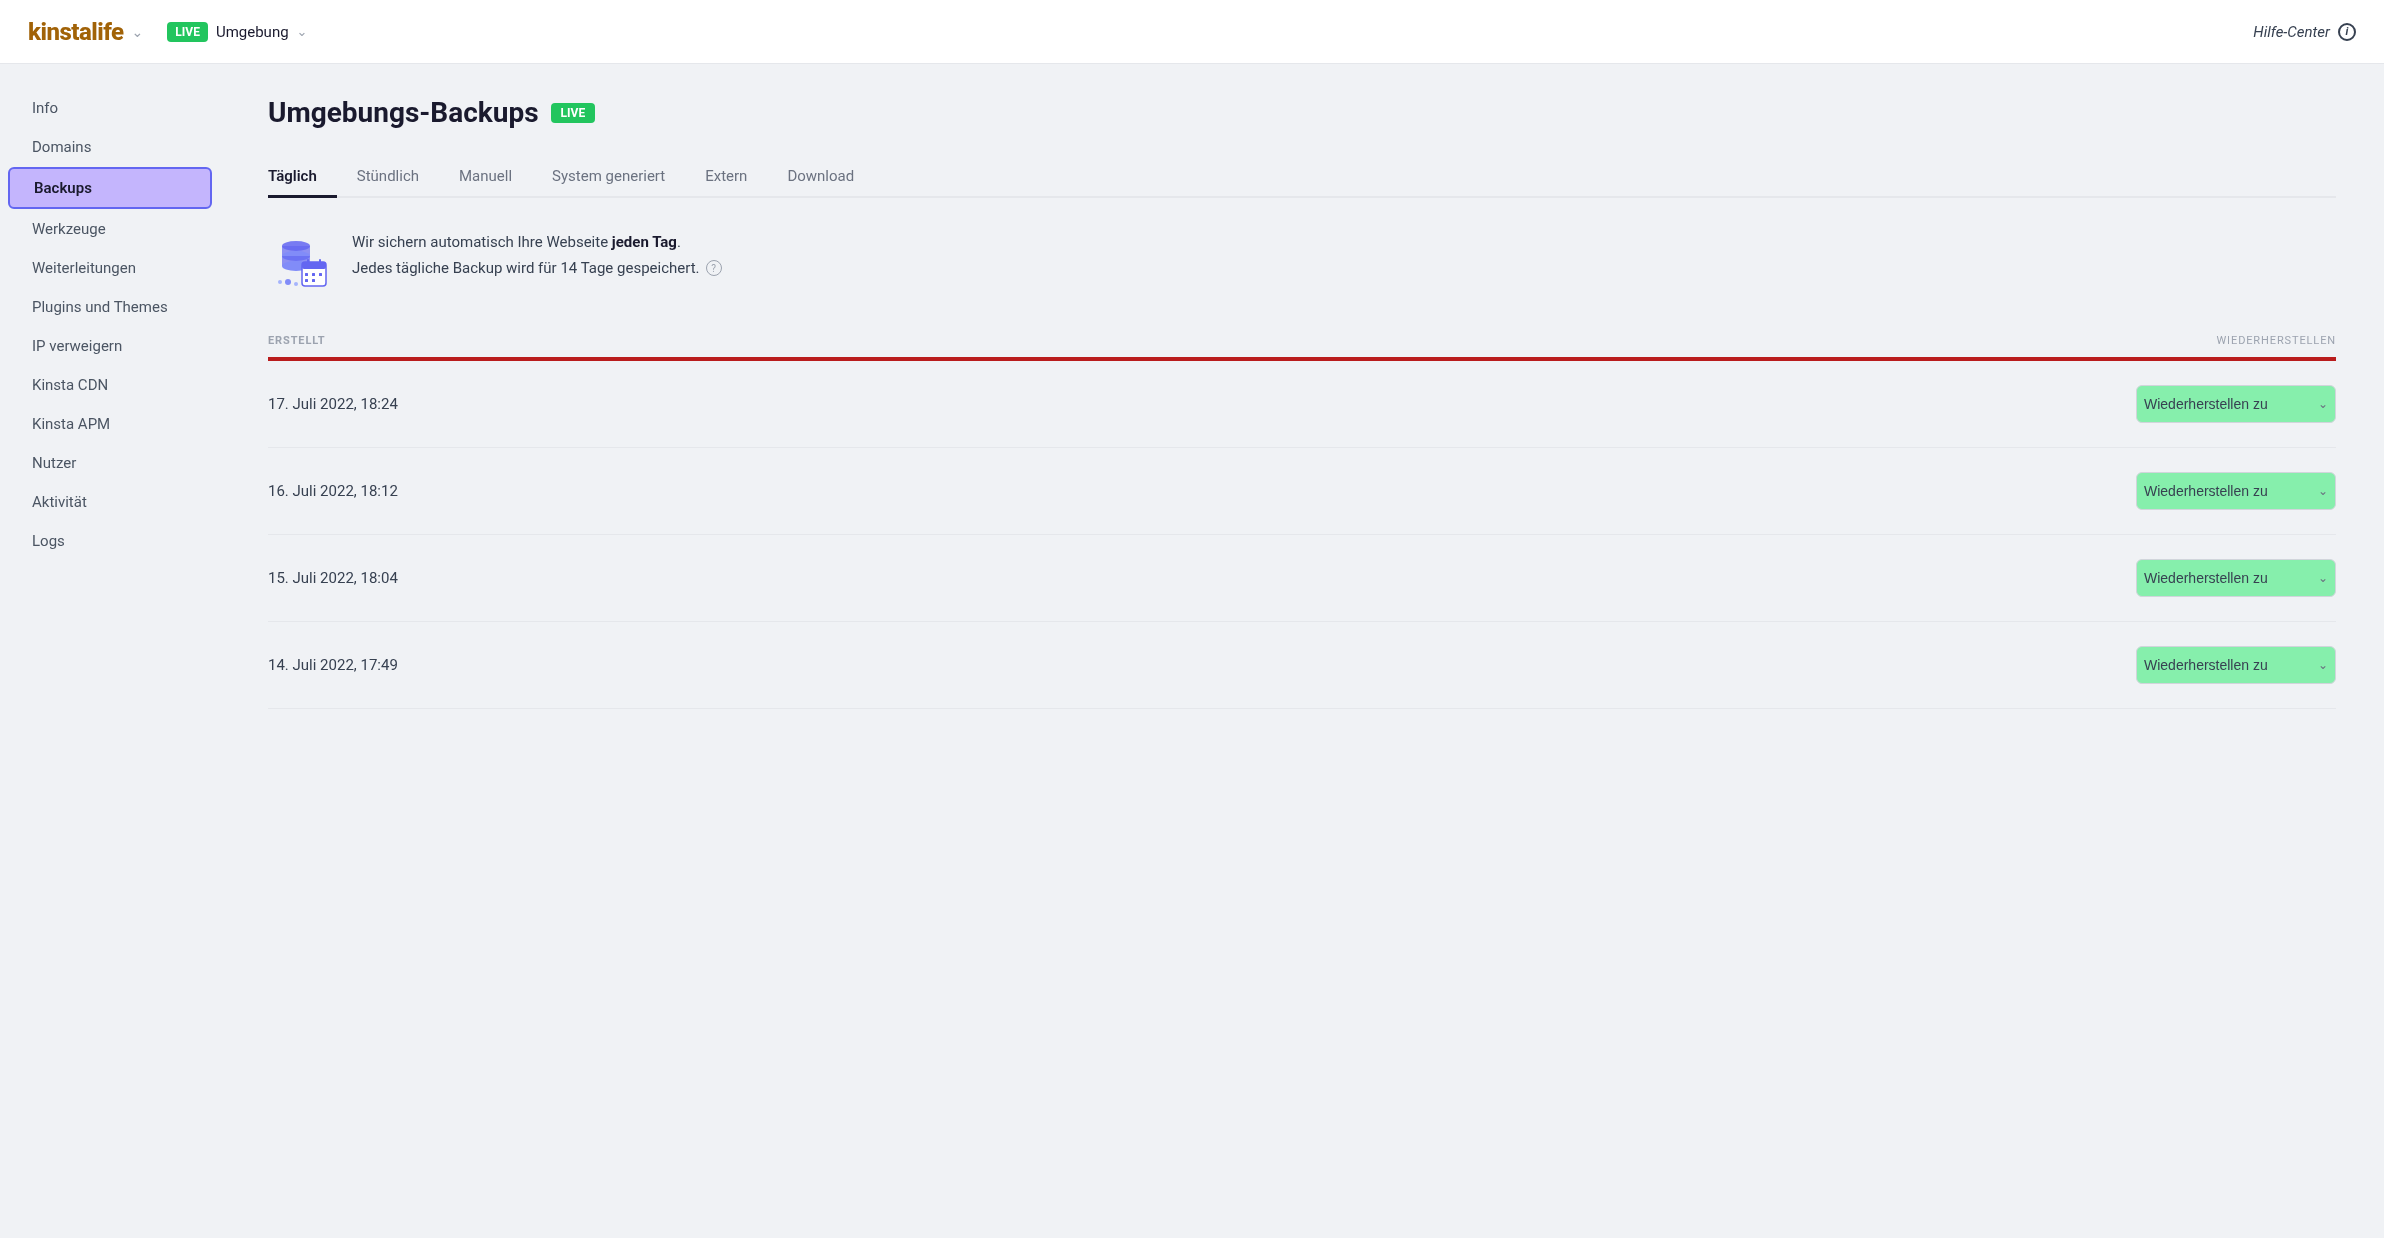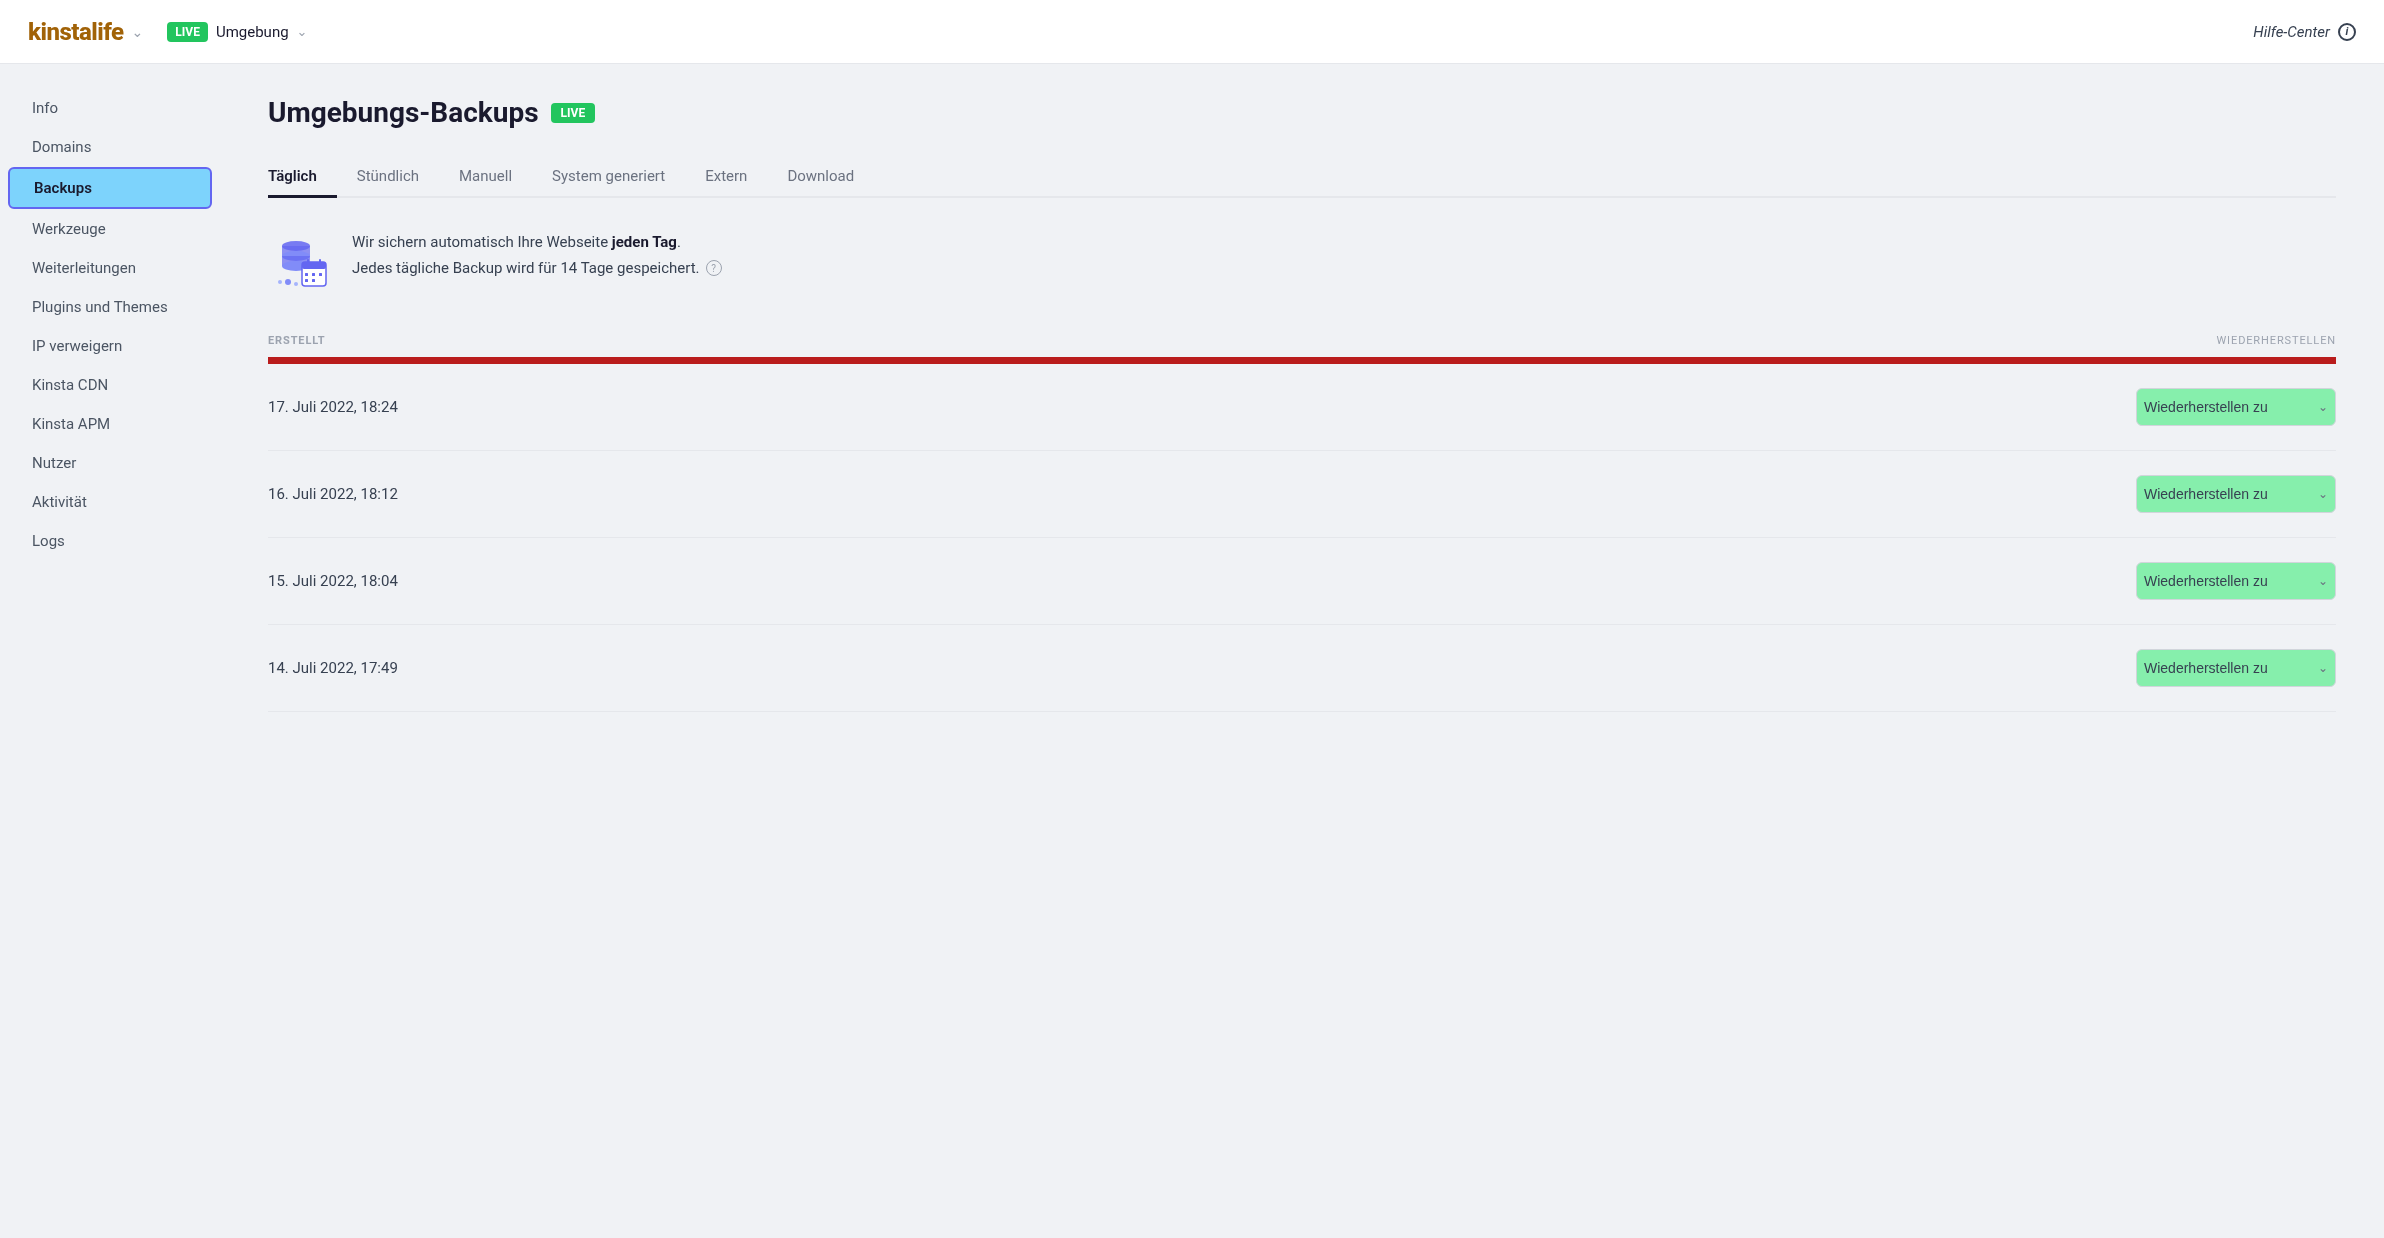--- a/index.html
+++ b/index.html
@@ -90,21 +90,21 @@
     }
     .sidebar-item {
       padding: 10px 24px;
       font-size: 15px;
       color: #4b5563;
       cursor: pointer;
       border-radius: 6px;
       margin: 1px 8px;
     }
     .sidebar-item.active {
-      background: #7dd3fc;
+      background: #c4b5fd;
       border: 2px solid #6366f1;
       color: #1a1a2e;
       font-weight: 600;
     }
 
     
     .main {
       margin-left: 220px;
       flex: 1;
       padding: 32px 48px;
@@ -180,21 +180,21 @@
     .info-text strong {
       font-weight: 700;
       color: #1a1a2e;
     }
 
     
     .table-header {
       display: grid;
       grid-template-columns: 1fr auto;
       padding: 0 0 10px 0;
-      border-bottom: 7px solid #b91c1c;
+      border-bottom: 4px solid #b91c1c;
       margin-bottom: 0;
     }
     .col-label {
       font-size: 11px;
       font-weight: 700;
       text-transform: uppercase;
       letter-spacing: 0.08em;
       color: #9ca3af;
     }
     .col-label-right {

